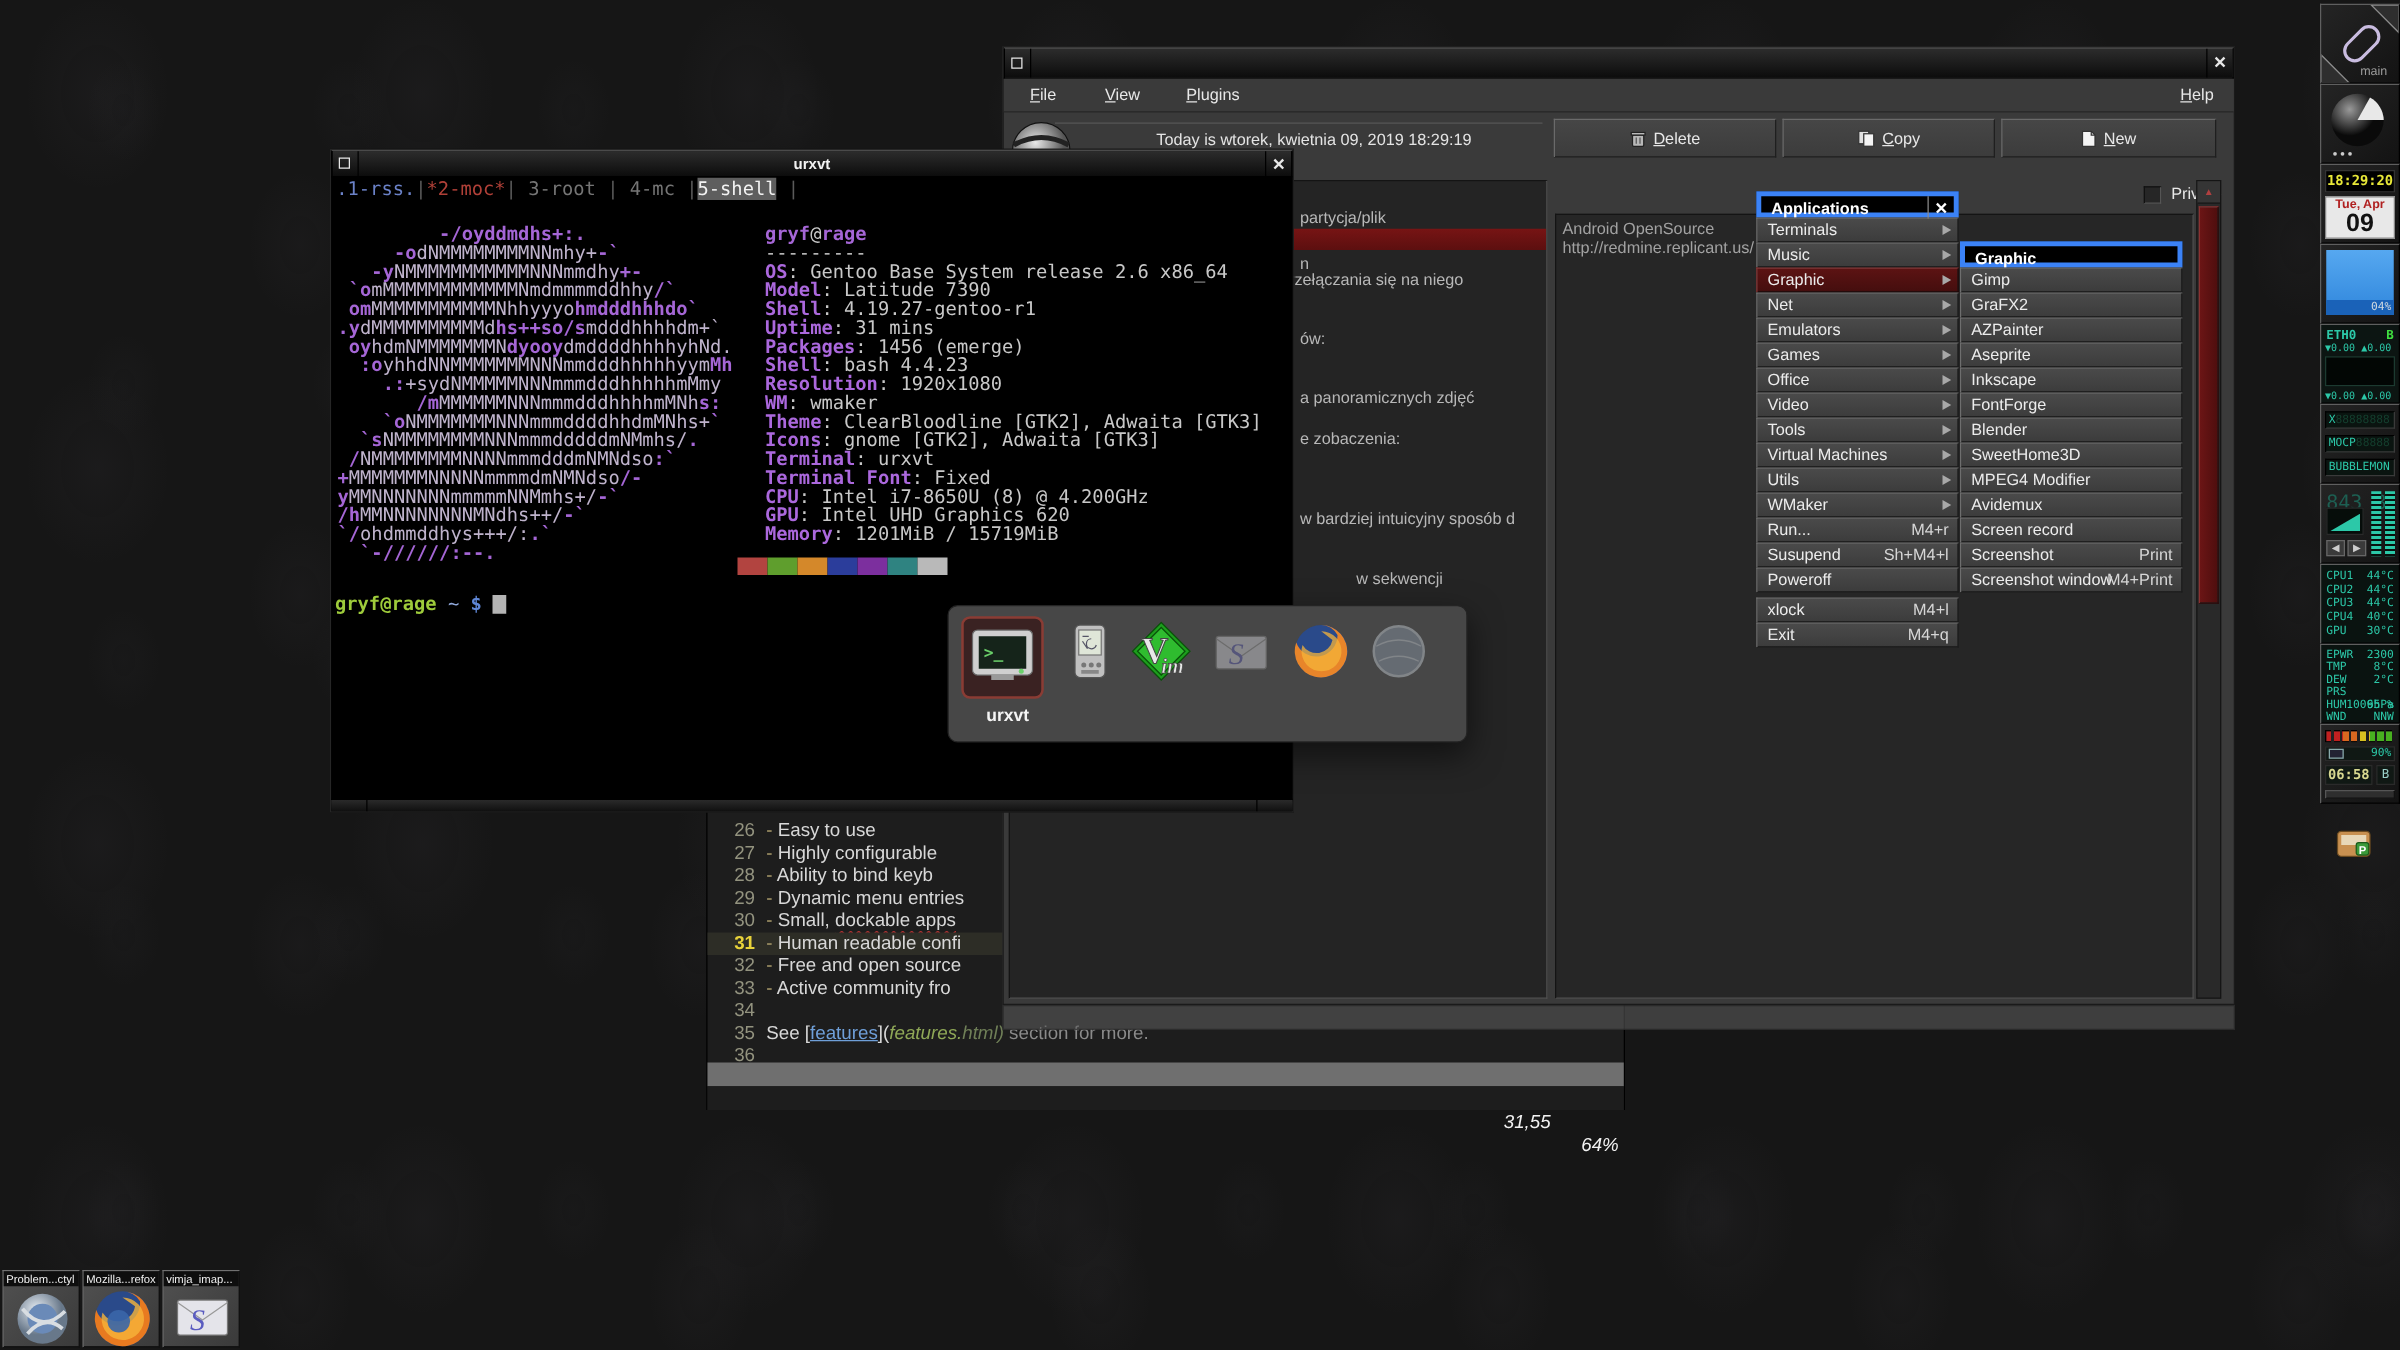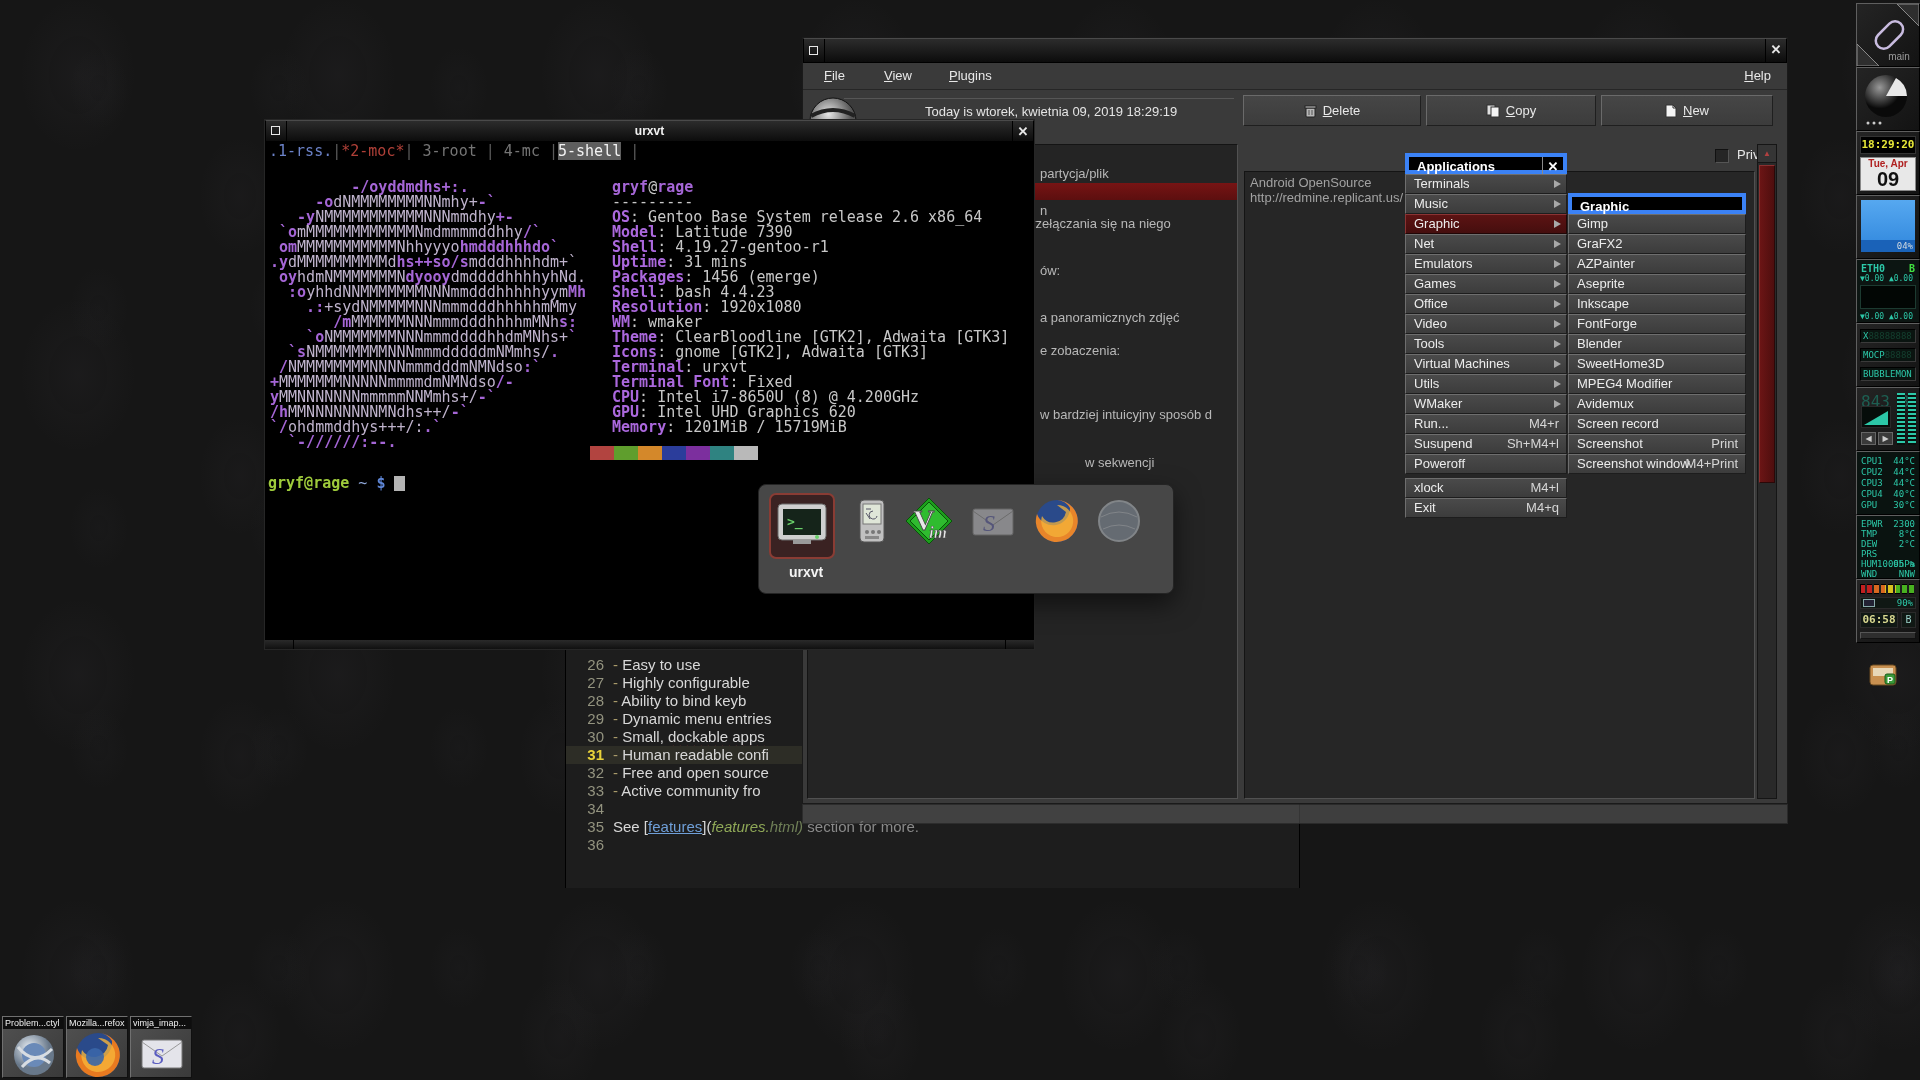--- a/index.html
+++ b/index.html
@@ -149,20 +149,25 @@
       <div class="ed-row" style="top: 56px;"><span class="lnum">28</span><span class="ltext"><span class="dash">- </span><span>Ability to bind keyb</span></span></div>
       <div class="ed-row" style="top: 74px;"><span class="lnum">29</span><span class="ltext"><span class="dash">- </span><span>Dynamic menu entries</span></span></div>
       <div class="ed-row" style="top: 92px;"><span class="lnum">30</span><span class="ltext"><span class="dash">- </span><span>Small, </span><span class="misspell">dockable apps</span></span></div>
       <div class="ed-row current" style="top: 110px;"><span class="lnum">31</span><span class="ltext"><span class="dash">- </span><span>Human readable confi</span></span></div>
       <div class="ed-row" style="top: 128px;"><span class="lnum">32</span><span class="ltext"><span class="dash">- </span><span>Free and open source</span></span></div>
       <div class="ed-row" style="top: 146px;"><span class="lnum">33</span><span class="ltext"><span class="dash">- </span><span>Active community fro</span></span></div>
       <div class="ed-row" style="top: 164px;"><span class="lnum">34</span><span class="ltext"></span></div>
       <div class="ed-row" style="top: 182px;"><span class="lnum">35</span><span class="ltext"><span>See [</span><span class="mdlink">features</span><span>](</span><span class="mdfile">features.</span><span class="dimfile">html)</span><span class="dimtail"> section for more.</span></span></div>
       <div class="ed-row" style="top: 200px;"><span class="lnum">36</span><span class="ltext"></span></div>
     </div>
+  <div id="ed-status">
+    <span style="padding-left:4px">~/Devel/window-maker.github.io/index.md</span>
+    <span class="abs" style="left:637px">31,55</span>
+    <span class="abs" style="left:699px">64%</span>
+  </div>
   <div id="ed-cmdline"></div>
 </div>
 
 <div class="abs" id="jpilot">
   <div class="wm-titlebar" id="jp-titlebar" style="height:25px">
     <div class="wm-btn left">
         <div class="sq"></div>
       </div>
     <div class="wm-btn right">
         <div class="x">✕</div>

